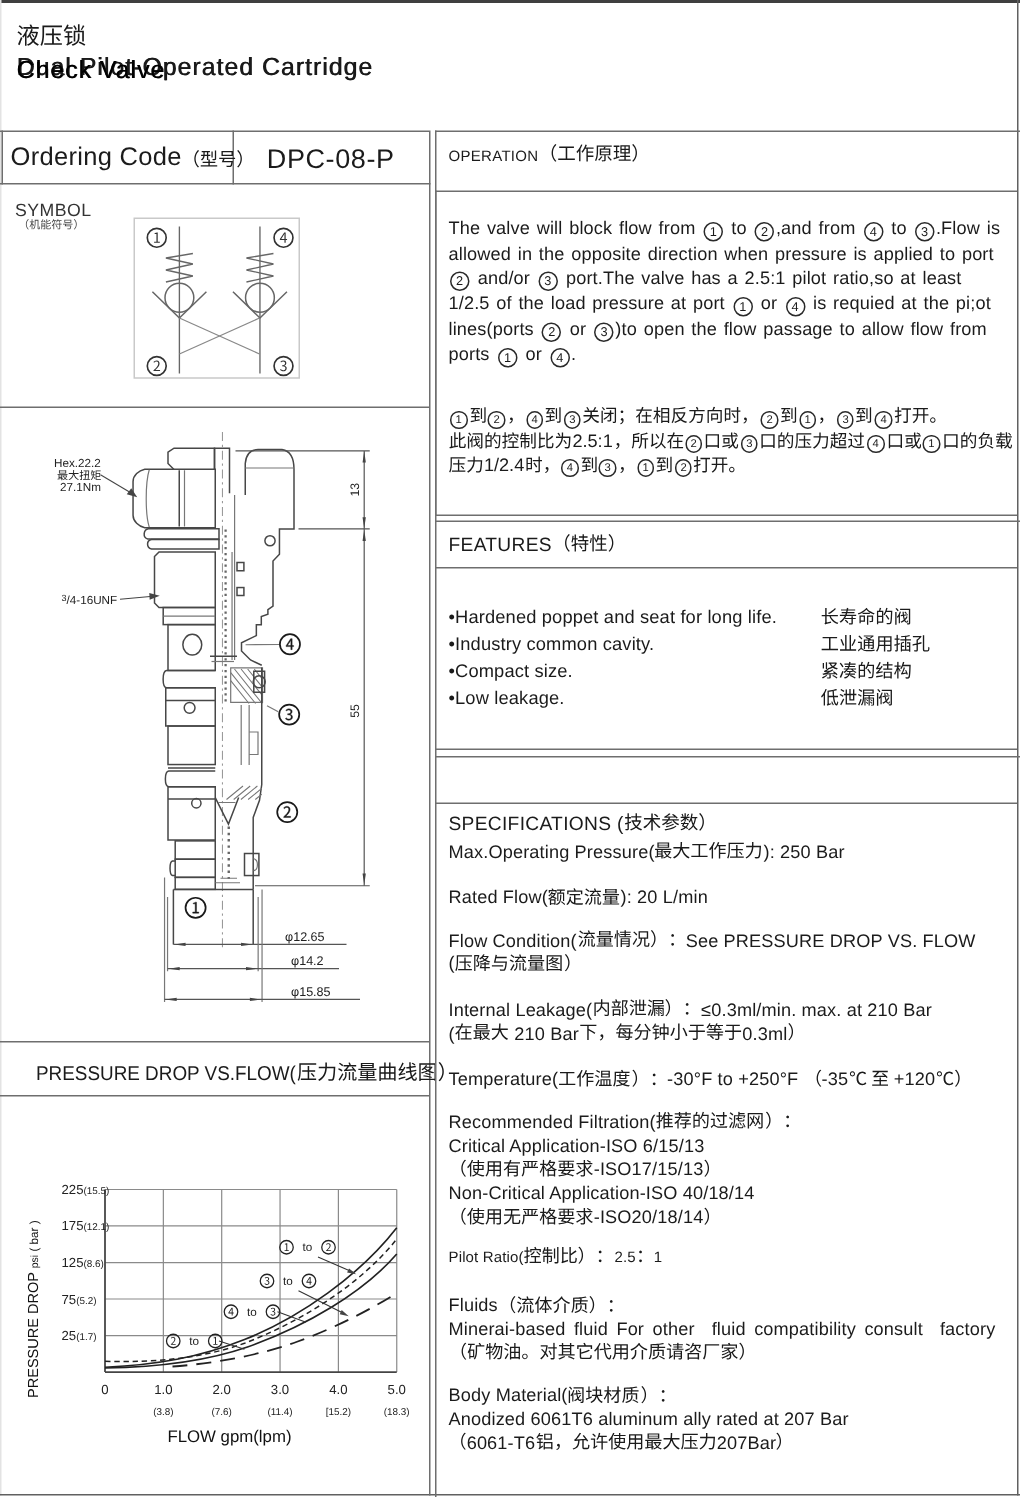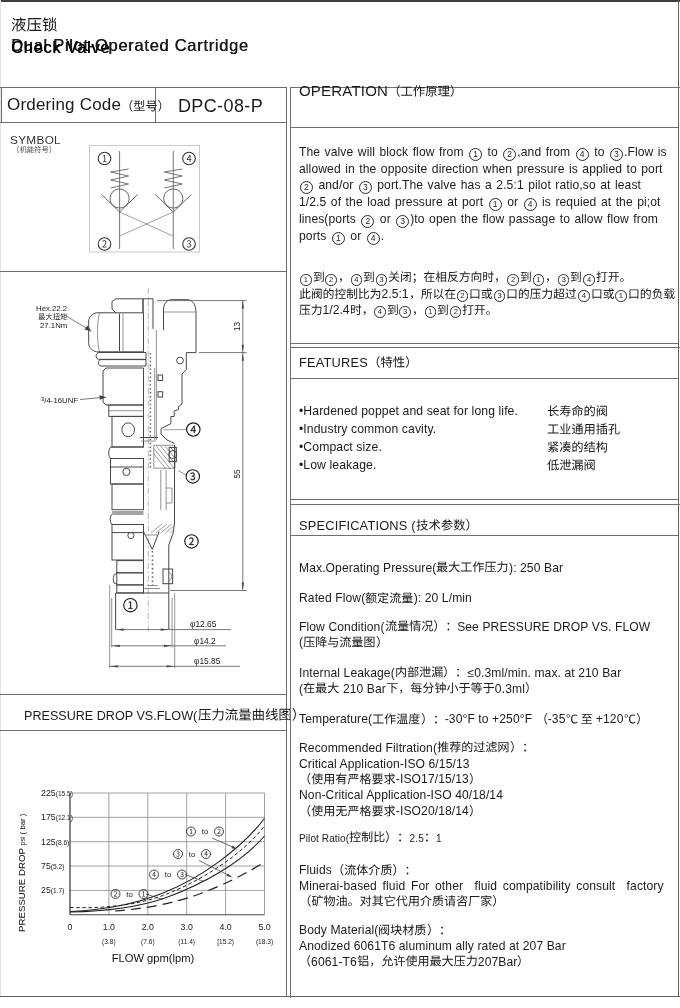--- a/index.html
+++ b/index.html
@@ -210,21 +210,21 @@
         <use href="#u56FE" x="6000"></use>
         <use href="#uFF09" x="7000"></use>
       </g>
     </svg></div>
 
 <div style="position:absolute;left:290px;top:86.5px;width:389.5px;height:1px;background:#6e6e6e"></div>
 <div style="position:absolute;left:290px;top:86.5px;width:1px;height:257px;background:#6e6e6e"></div>
 <div style="position:absolute;left:290px;top:126.5px;width:388px;height:1px;background:#6e6e6e"></div>
 <div style="position:absolute;left:290px;top:342.5px;width:388px;height:1px;background:#6e6e6e"></div>
 
-<div class="t" style="position:absolute;left:299px;top:82px;font-size:15px;line-height:17px;letter-spacing:.2px">OPERATION<svg class="ck" style="width:74.4px;height:12.6px;vertical-align:-2.0px" viewBox="0 0 74.40 12.65">
+<div class="t" style="position:absolute;left:299px;top:96.0px;font-size:10px;line-height:17px;letter-spacing:.2px">OPERATION<svg class="ck" style="width:74.4px;height:12.6px;vertical-align:-2.0px" viewBox="0 0 74.40 12.65">
       <g fill="#1b1b1b" stroke="none" transform="translate(0,10.66) scale(0.01240,-0.01240)">
         <use href="#uFF08" x="0"></use>
         <use href="#u5DE5" x="1000"></use>
         <use href="#u4F5C" x="2000"></use>
         <use href="#u539F" x="3000"></use>
         <use href="#u7406" x="4000"></use>
         <use href="#uFF09" x="5000"></use>
       </g>
     </svg></div>
 
@@ -238,21 +238,21 @@
         <use href="#uFF08" x="0"></use>
         <use href="#u7279" x="1000"></use>
         <use href="#u6027" x="2000"></use>
         <use href="#uFF09" x="3000"></use>
       </g>
     </svg></div>
 
 <div style="position:absolute;left:290px;top:503.5px;width:389.5px;height:1px;background:#6e6e6e"></div>
 <div style="position:absolute;left:290px;top:534.5px;width:388px;height:1px;background:#6e6e6e"></div>
 
-<div class="t" style="position:absolute;left:299px;top:517px;font-size:12.8px;line-height:17px;letter-spacing:.2px">SPECIFICATIONS (<svg class="ck" style="width:62.0px;height:12.6px;vertical-align:-2.0px" viewBox="0 0 62.00 12.65">
+<div class="t" style="position:absolute;left:299px;top:540px;font-size:12.8px;line-height:17px;letter-spacing:.2px">SPECIFICATIONS (<svg class="ck" style="width:62.0px;height:12.6px;vertical-align:-2.0px" viewBox="0 0 62.00 12.65">
       <g fill="#1b1b1b" stroke="none" transform="translate(0,10.66) scale(0.01240,-0.01240)">
         <use href="#u6280" x="0"></use>
         <use href="#u672F" x="1000"></use>
         <use href="#u53C2" x="2000"></use>
         <use href="#u6570" x="3000"></use>
         <use href="#uFF09" x="4000"></use>
       </g>
     </svg></div>
 
 <div style="position:absolute;left:299px;top:143.6px;width:372px;font-size:12.1px;line-height:16.1px;letter-spacing:.1px;word-spacing:1px">The valve will block flow from <span class="cd" style="width:11px;height:11px;line-height:11px;font-size:8.5px;vertical-align:-1px">1</span> to <span class="cd" style="width:11px;height:11px;line-height:11px;font-size:8.5px;vertical-align:-1px">2</span>,and from <span class="cd" style="width:11px;height:11px;line-height:11px;font-size:8.5px;vertical-align:-1px">4</span> to <span class="cd" style="width:11px;height:11px;line-height:11px;font-size:8.5px;vertical-align:-1px">3</span>.Flow is<br>allowed in the opposite direction when pressure is applied to port<br><span class="cd" style="width:11px;height:11px;line-height:11px;font-size:8.5px;vertical-align:-1px">2</span> and/or <span class="cd" style="width:11px;height:11px;line-height:11px;font-size:8.5px;vertical-align:-1px">3</span> port.The valve has a 2.5:1 pilot ratio,so at least<br>1/2.5 of the load pressure at port <span class="cd" style="width:11px;height:11px;line-height:11px;font-size:8.5px;vertical-align:-1px">1</span> or <span class="cd" style="width:11px;height:11px;line-height:11px;font-size:8.5px;vertical-align:-1px">4</span> is requied at the pi;ot<br>lines(ports <span class="cd" style="width:11px;height:11px;line-height:11px;font-size:8.5px;vertical-align:-1px">2</span> or <span class="cd" style="width:11px;height:11px;line-height:11px;font-size:8.5px;vertical-align:-1px">3</span>)to open the flow passage to allow flow from<br>ports <span class="cd" style="width:11px;height:11px;line-height:11px;font-size:8.5px;vertical-align:-1px">1</span> or <span class="cd" style="width:11px;height:11px;line-height:11px;font-size:8.5px;vertical-align:-1px">4</span>.</div>

